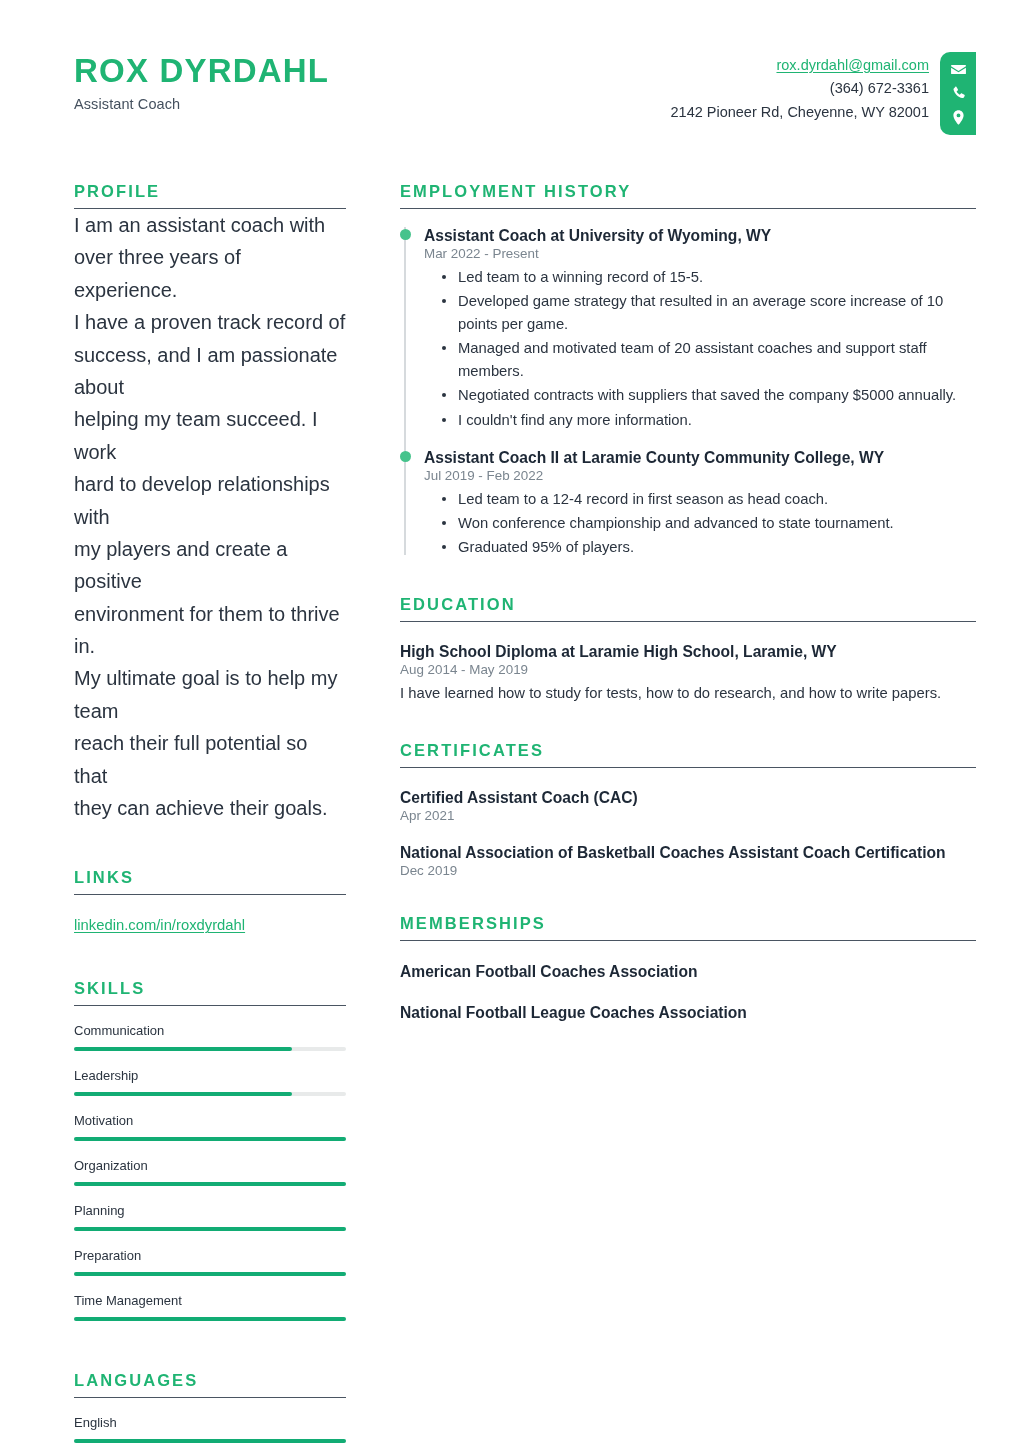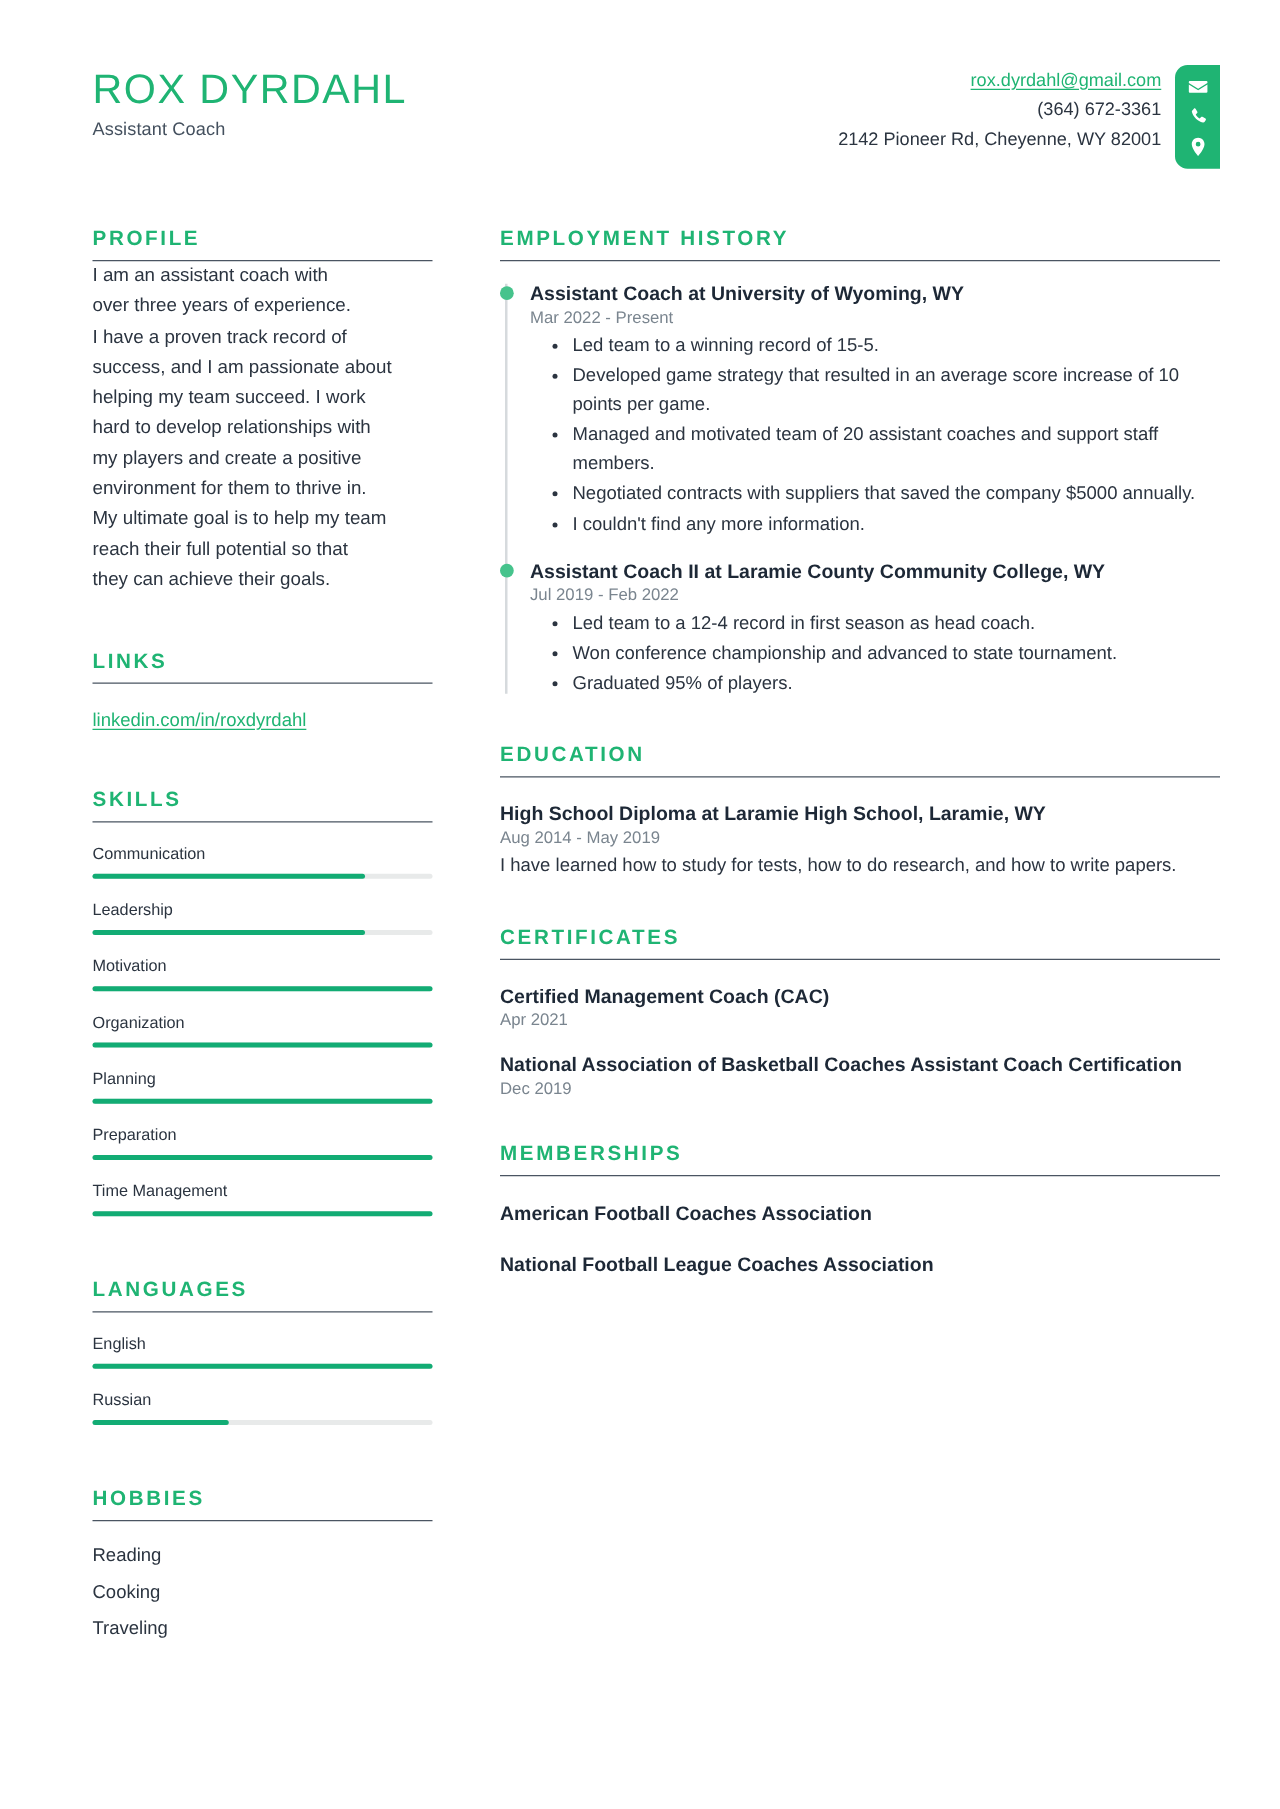--- a/index.html
+++ b/index.html
@@ -34,21 +34,21 @@
   .header-inner {
     display: flex;
     align-items: flex-start;
     justify-content: space-between;
   }
 
   .identity { padding-left: 74px; }
 
   .full-name {
     font-size: 33px;
-    font-weight: normal;
+    font-weight: bold;
     letter-spacing: 1.2px;
     color: #1fb473;
     line-height: 1.16;
     white-space: nowrap;
   }
 
   .job-title {
     font-size: 14.5px;
     color: #44505e;
     margin-top: 6px;
@@ -112,21 +112,21 @@
 
   .section-rule {
     border-bottom: 1.6px solid #4a5562;
     margin-top: 7px;
   }
 
   
   .profile-block { margin-top: 22px; }
 
   .profile-text {
-    font-size: 15px;
+    font-size: 20px;
     line-height: 1.62;
     color: #2b3440;
     white-space: pre-line;
   }
 
   .links-block { margin-top: 44px; }
   .link-item {
     display: block;
     margin-top: 22px;
     font-size: 14.8px;
@@ -437,21 +437,21 @@
           <div class="entry-title">High School Diploma at Laramie High School, Laramie, WY</div>
           <div class="entry-date">Aug 2014 - May 2019</div>
           <div class="entry-desc">I have learned how to study for tests, how to do research, and how to write papers.</div>
         </div>
       </div>
 
       <div class="section certificates-block">
         <div class="section-title">CERTIFICATES</div>
         <div class="section-rule"></div>
         <div class="simple-entry">
-          <div class="entry-title">Certified Management Coach (CAC)</div>
+          <div class="entry-title">Certified Assistant Coach (CAC)</div>
           <div class="entry-date">Apr 2021</div>
         </div>
         <div class="simple-entry">
           <div class="entry-title">National Association of Basketball Coaches Assistant Coach Certification</div>
           <div class="entry-date">Dec 2019</div>
         </div>
       </div>
 
       <div class="section memberships-block">
         <div class="section-title">MEMBERSHIPS</div>

